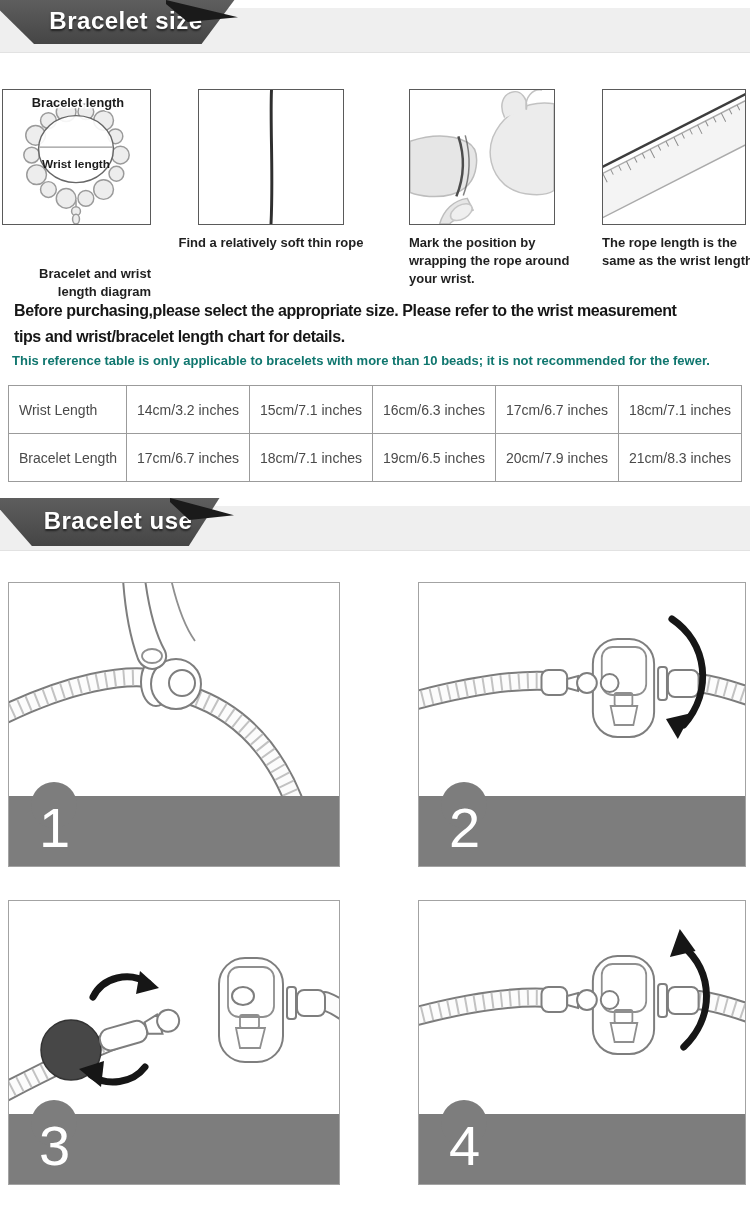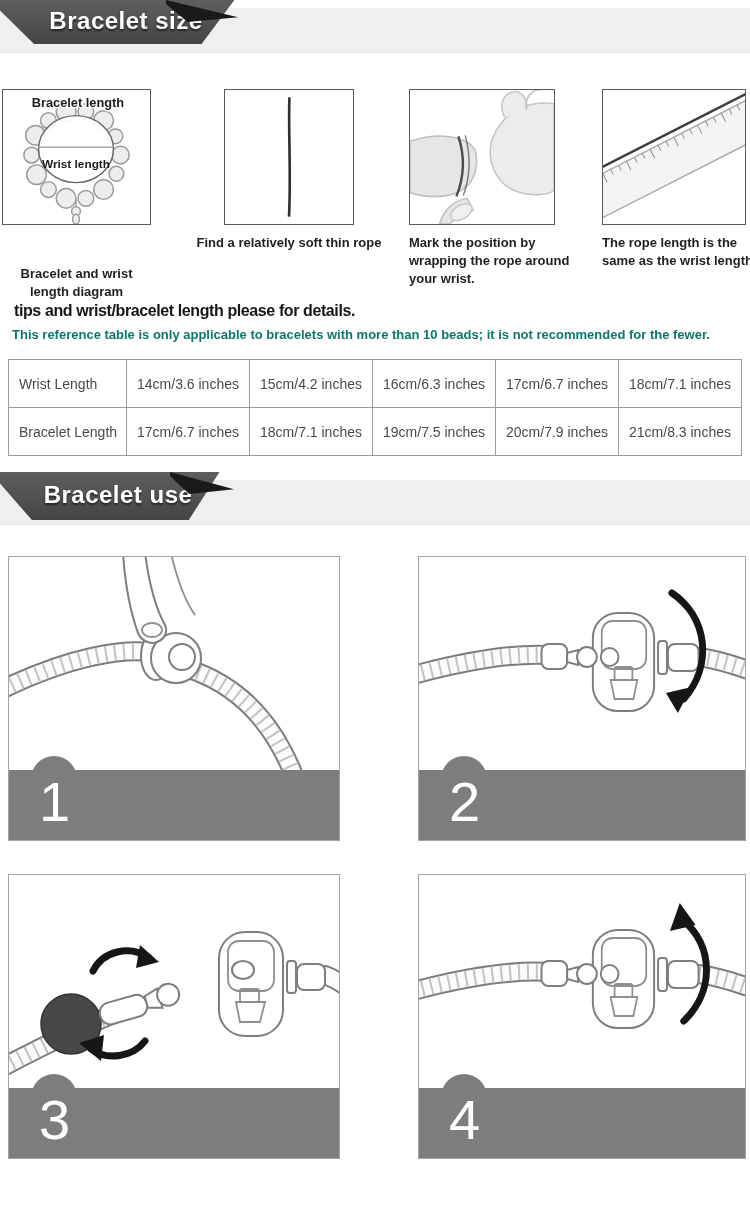--- a/index.html
+++ b/index.html
@@ -29,21 +29,21 @@
     position:absolute;top:0;right:14px;width:72px;height:22px;background:#1a1a1a;
     clip-path:polygon(0 0, 100% 78%, 30% 100%, 0 18%);
   }
   #hdr2 .ribbon-fold{right:2px;width:64px;}
   
   .measure{position:relative;height:238px;}
   .mcol{position:absolute;top:37px;}
   .mbox{border:1px solid #5a5a5a;background:#fff;height:136px;box-sizing:border-box;}
   .mbox svg{display:block;width:100%;height:100%;}
   .mcap{font-weight:bold;font-size:13px;line-height:1.4;color:#1f1f1f;margin-top:9px;}
-  .mcap.center{text-align:center;margin-top:40px;}
+  .mcap.center{text-align:right;margin-top:40px;}
   .mcap.oneline{white-space:nowrap;text-align:center;margin-left:-32px;margin-right:-32px;}
   .svg-label{font-size:13px;font-weight:bold;fill:#1c1c1c;text-anchor:middle;paint-order:stroke;stroke:#ffffff;stroke-width:3px;}
   .svg-label2{font-size:12px;font-weight:bold;fill:#1c1c1c;text-anchor:middle;}
   
   .intro{margin:8px 0 0 14px;font-size:16px;font-weight:bold;line-height:26px;white-space:nowrap;letter-spacing:-0.4px;color:#161616;}
   .warning{margin:3px 0 0 12px;font-size:13px;font-weight:bold;color:#0f766e;white-space:nowrap;}
   
   table.size-table{margin:17px 8px 0;border-collapse:collapse;width:734px;table-layout:fixed;}
   .size-table td{border:1px solid #9b9b9b;height:47px;font-size:14px;color:#4a4a4a;text-align:center;padding:0 2px;}
   .size-table td.rowhead{text-align:left;padding-left:10px;}
@@ -107,21 +107,21 @@
         </g>
         <ellipse cx="74" cy="60" rx="38" ry="34" fill="#ffffff" fill-opacity="0.9" stroke="#666" stroke-width="1.5"></ellipse>
         <line x1="37" y1="58" x2="111" y2="58" stroke="#999" stroke-width="1.2"></line>
         <text class="svg-label" x="76" y="17">Bracelet length</text>
         <text class="svg-label2" x="74" y="79">Wrist length</text>
       </svg>
     </div>
     <div class="mcap center">Bracelet and wrist length diagram</div>
   </div>
 
-  <div class="mcol" style="left:224px;width:130px;">
+  <div class="mcol" style="left:198px;width:146px;">
     <div class="mbox">
       <svg viewBox="0 0 146 136">
         <path d="M73.5,0 C72,36 75.5,86 73,136" stroke="#2f2f2f" stroke-width="3" fill="none"></path>
       </svg>
     </div>
     <div class="mcap oneline">Find a relatively soft thin rope</div>
   </div>
 
   <div class="mcol" style="left:409px;width:170px;">
     <div class="mbox" style="width:146px;">
@@ -147,47 +147,48 @@
           <rect x="-45" y="50" width="240" height="40" fill="#f4f4f4" stroke="#aaaaaa" stroke-width="1.5"></rect>
           <path d="M-36,50v6 M-27,50v10 M-18,50v6 M-9,50v6 M0,50v10 M9,50v6 M18,50v6 M27,50v10 M36,50v6 M45,50v6 M54,50v10 M63,50v6 M72,50v6 M81,50v10 M90,50v6 M99,50v6 M108,50v10 M117,50v6 M126,50v6 M135,50v10 M144,50v6 M153,50v6 M162,50v10 M171,50v6 M180,50v6" stroke="#8d8d8d" stroke-width="1" fill="none"></path>
         </g>
       </svg>
     </div>
     <div class="mcap" style="width:164px;">The rope length is the same as the wrist length.</div>
   </div>
 </div>
 
 <div class="intro">
-  <div>tips and wrist/bracelet length please for details.</div>
+  <div>Before purchasing,please select the appropriate size. Please refer to the wrist measurement</div>
+  <div>tips and wrist/bracelet length chart for details.</div>
 </div>
 <div class="warning">This reference table is only applicable to bracelets with more than 10 beads; it is not recommended for the fewer.</div>
 
 <table class="size-table">
   <colgroup>
       <col class="c0">
       <col>
       <col>
       <col>
       <col>
       <col>
     </colgroup>
   <tbody>
     <tr>
       <td class="rowhead">Wrist Length</td>
-      <td>14cm/3.6 inches</td>
-      <td>15cm/4.2 inches</td>
+      <td>14cm/3.2 inches</td>
+      <td>15cm/7.1 inches</td>
       <td>16cm/6.3 inches</td>
       <td>17cm/6.7 inches</td>
       <td>18cm/7.1 inches</td>
     </tr>
     <tr>
       <td class="rowhead">Bracelet Length</td>
       <td>17cm/6.7 inches</td>
       <td>18cm/7.1 inches</td>
-      <td>19cm/7.5 inches</td>
+      <td>19cm/6.5 inches</td>
       <td>20cm/7.9 inches</td>
       <td>21cm/8.3 inches</td>
     </tr>
   </tbody>
 </table>
 
 <div class="hdr" id="hdr2">
   <div class="band"></div>
   <div class="ribbon">
     <div class="ribbon-body">

